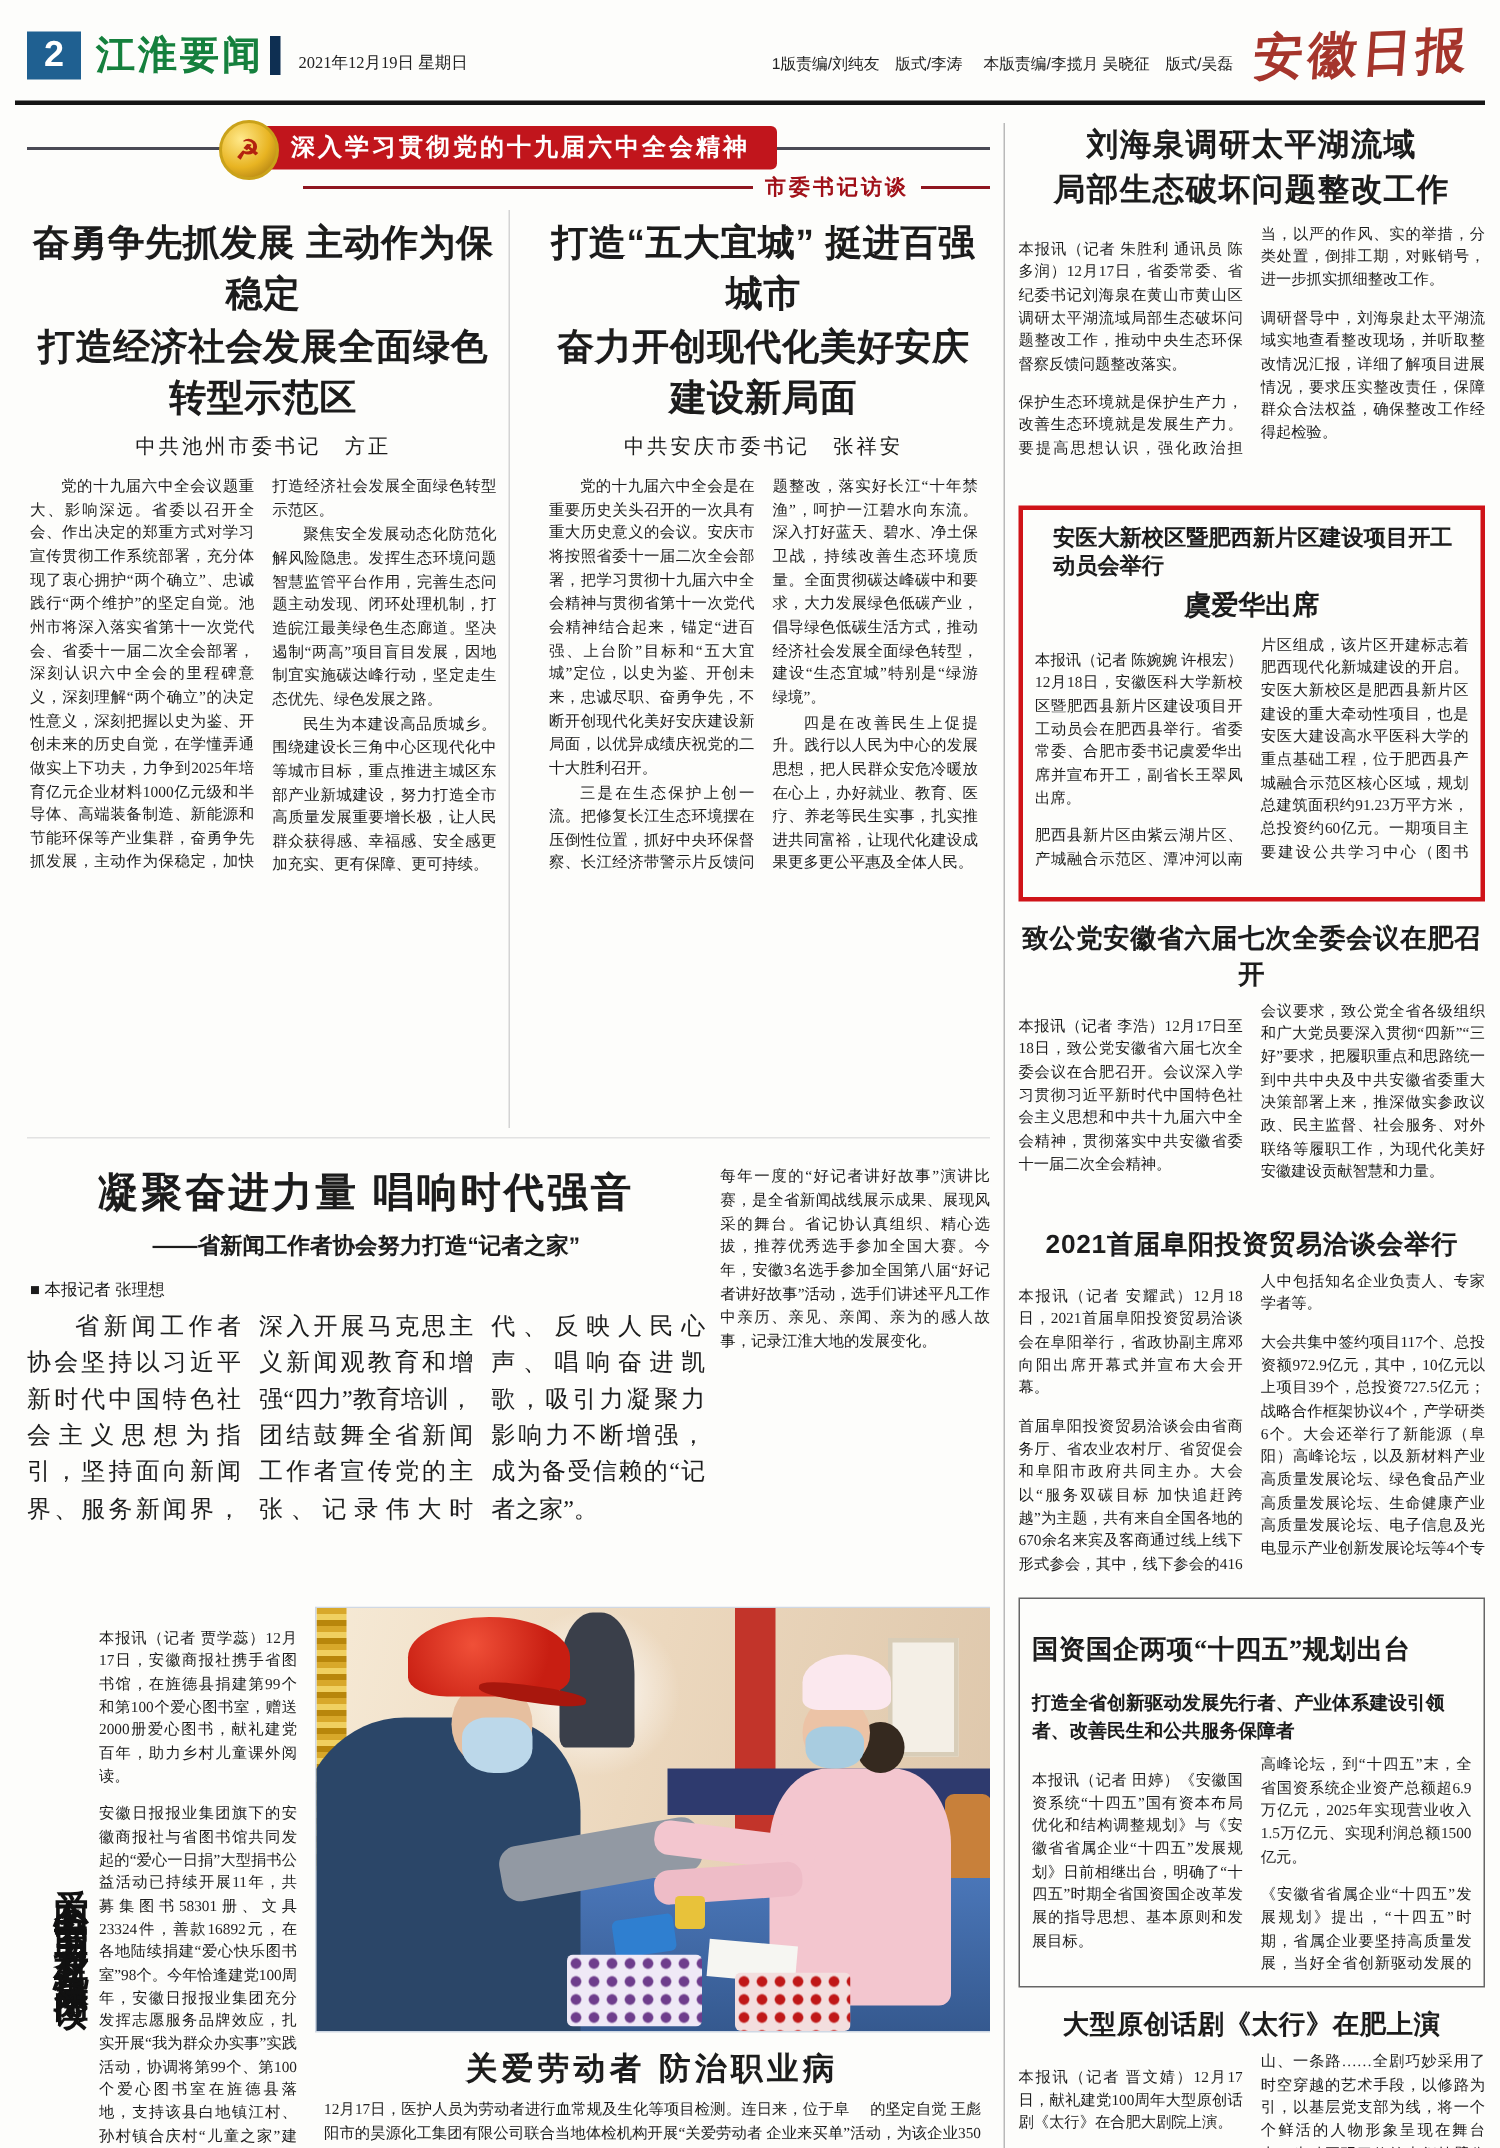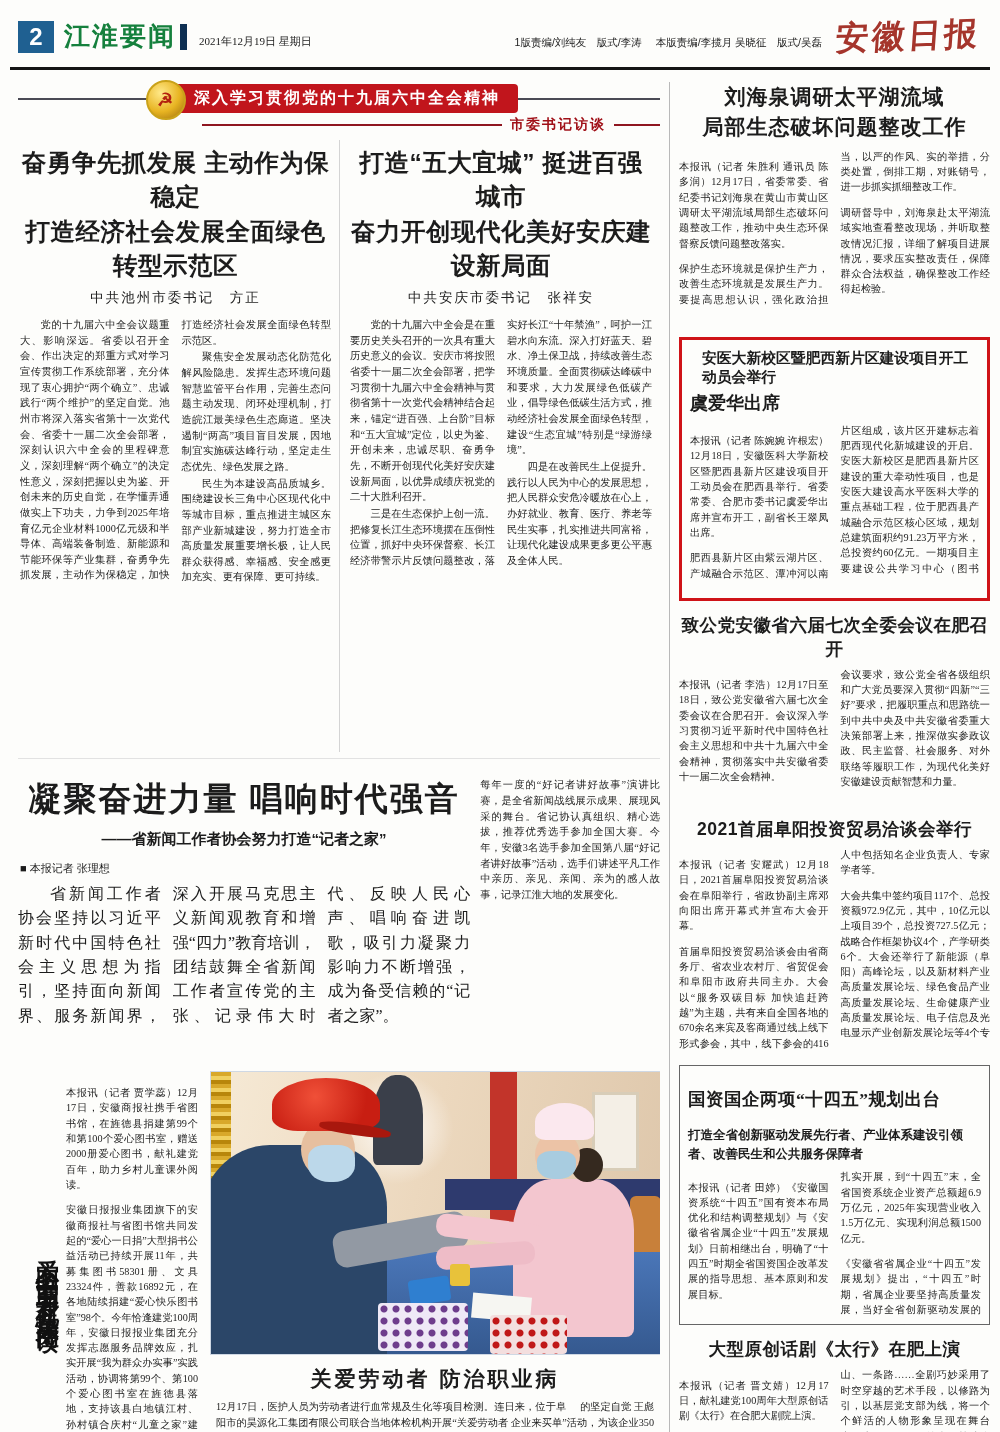--- a/index.html
+++ b/index.html
@@ -32,32 +32,32 @@
           background:radial-gradient(circle at 35% 30%,#ffe98a,#e8b422 55%,#9c6d0c);
           border:2px solid #caa21a;display:flex;align-items:center;justify-content:center;
           color:#b3220f;font-size:18px;}
   .subtag{display:flex;align-items:center;justify-content:flex-end;margin:3px 0 6px 0;}
   .subtag .l1{width:300px;height:2px;background:#8f1620;margin-right:8px;}
   .subtag .l2{width:46px;height:2px;background:#8f1620;margin-left:8px;}
   .subtag span{color:#a01018;font-family:"Liberation Sans",sans-serif;font-weight:bold;font-size:14px;letter-spacing:2px;}
   
   .twins{display:flex;height:612px;overflow:hidden;}
   .twin{width:50%;padding:4px 8px 0 2px;box-sizing:border-box;}
-  .twin + .twin{border-left:1px solid #d4d4d4;padding-left:10px;}
+  .twin + .twin{border-left:1px solid #d4d4d4;padding-left:26px;}
   .twin h2{font-family:"Liberation Sans",sans-serif;font-weight:900;font-size:24.5px;line-height:1.4;
            text-align:center;margin:2px 0 6px 0;letter-spacing:0.5px;}
   .byline{text-align:center;font-size:13.5px;margin:2px 0 10px 0;letter-spacing:2px;}
   .cols2{column-count:2;column-gap:12px;font-size:10.3px;line-height:1.52;text-align:justify;overflow:hidden;}
   .cols2 p,.cols1 p,.cols3 p{margin:0 0 1px 0;text-indent:2em;}
   .twin .cols2{height:452px;}
   
   .ningju{display:flex;height:300px;overflow:hidden;border-top:1px solid #e2e2e2;margin-top:6px;padding-top:8px;}
   .ningju-main{width:72%;padding-right:10px;box-sizing:border-box;}
   .ningju-side{width:28%;font-size:10.3px;line-height:1.52;text-align:justify;overflow:hidden;}
-  .ningju h2{font-family:"Liberation Sans",sans-serif;font-weight:900;font-size:33px;text-align:center;
+  .ningju h2{font-family:"Liberation Sans",sans-serif;font-weight:900;font-size:27px;text-align:center;
              margin:10px 0 8px 0;letter-spacing:2px;}
   .ningju .sub{font-family:"Liberation Sans",sans-serif;font-weight:bold;font-size:15px;text-align:center;margin:0 0 12px 0;}
   .ningju .by{font-size:11px;font-family:"Liberation Sans",sans-serif;margin:0 0 6px 2px;}
   .cols3{column-count:3;column-gap:12px;font-size:16px;line-height:1.52;text-align:justify;height:170px;overflow:hidden;}
   
   .bottomleft{display:flex;height:408px;overflow:hidden;margin-top:4px;}
   .vhead{writing-mode:vertical-rl;text-orientation:upright;font-family:"Liberation Sans",sans-serif;
          font-weight:900;font-size:23px;letter-spacing:5px;width:46px;text-align:center;color:#111;padding-top:6px;}
   .aixin-col{width:132px;font-size:10.2px;line-height:1.5;text-align:justify;overflow:hidden;padding:4px 8px 0 2px;}
   .photo-wrap{flex:1;padding-left:4px;}
@@ -68,21 +68,21 @@
              margin:10px 0 6px 0;letter-spacing:3px;}
   .cap-text{font-size:10.2px;line-height:1.55;text-align:justify;padding:0 6px;}
   .cap-text .credit{float:right;margin-left:14px;}
   
   .r-art{margin:0 0 10px 0;}
   .r-art h2{font-family:"Liberation Sans",sans-serif;font-weight:900;text-align:center;margin:6px 0;}
   .h-liu{font-size:21px;line-height:1.45;letter-spacing:1px;}
   .h-std{font-size:17.5px;letter-spacing:0.5px;}
   .redbox{border:3px solid #cf1318;padding:7px 8px;margin:4px 0 12px 0;}
   .redbox h2{font-size:14.8px;margin:2px 0 4px 12px;}
-  .redbox .sub2{font-family:"Liberation Sans",sans-serif;font-weight:900;font-size:18px;margin:0 0 8px 0;}
+  .redbox .sub2{font-family:"Liberation Sans",sans-serif;font-weight:900;font-size:18px;text-align:center;margin:0 0 8px 0;}
   .graybox{border:1px solid #666;padding:7px 8px;margin:2px 0 12px 0;}
   .graybox .sub3{font-family:"Liberation Sans",sans-serif;font-weight:bold;font-size:12.5px;line-height:1.5;margin:0 0 6px 0;}
   .rb{column-count:2;column-gap:12px;font-size:10.2px;line-height:1.5;text-align:justify;overflow:hidden;}
   .rb-liu{height:178px;} .rb-anyi{height:168px;} .rb-zhi{height:140px;}
   .rb-fy{height:208px;} .rb-gz{height:148px;} .rb-hj{height:126px;}
 </style>
 </head>
 <body>
 
 <div class="sheet">
@@ -242,21 +242,21 @@
             <p>首届阜阳投资贸易洽谈会由省商务厅、省农业农村厅、省贸促会和阜阳市政府共同主办。大会以“服务双碳目标 加快追赶跨越”为主题，共有来自全国各地的670余名来宾及客商通过线上线下形式参会，其中，线下参会的416人中包括知名企业负责人、专家学者等。</p>
             <p>大会共集中签约项目117个、总投资额972.9亿元，其中，10亿元以上项目39个，总投资727.5亿元；战略合作框架协议4个，产学研类6个。大会还举行了新能源（阜阳）高峰论坛，以及新材料产业高质量发展论坛、绿色食品产业高质量发展论坛、生命健康产业高质量发展论坛、电子信息及光电显示产业创新发展论坛等4个专题论坛，院士、知名专家学者、头部企业负责人等围绕主题进行交流，并为阜阳相关产业把脉献策。</p>
           </div>
       </div>
 
       <div class="graybox">
         <h2 class="h-std">国资国企两项“十四五”规划出台</h2>
         <div class="sub3">打造全省创新驱动发展先行者、产业体系建设引领者、改善民生和公共服务保障者</div>
         <div class="rb rb-gz">
             <p>本报讯（记者 田婷）《安徽国资系统“十四五”国有资本布局优化和结构调整规划》与《安徽省省属企业“十四五”发展规划》日前相继出台，明确了“十四五”时期全省国资国企改革发展的指导思想、基本原则和发展目标。</p>
-            <p>扎实开展，到“十四五”末，全省国资系统企业资产总额超6.9万亿元，2025年实现营业收入1.5万亿元、实现利润总额1500亿元。</p>
+            <p>高峰论坛，到“十四五”末，全省国资系统企业资产总额超6.9万亿元，2025年实现营业收入1.5万亿元、实现利润总额1500亿元。</p>
             <p>《安徽省省属企业“十四五”发展规划》提出，“十四五”时期，省属企业要坚持高质量发展，当好全省创新驱动发展的先行者、产业体系建设的引领者、改善民生和公共服务的保障者，企业竞争力、创新力、控制力、影响力、抗风险能力明显增强，国有经济布局结构持续优化，现代企业制度更加成熟定型，为现代化美好安徽建设作出更大贡献。</p>
           </div>
       </div>
 
       <div class="r-art">
         <h2 class="h-std">大型原创话剧《太行》在肥上演</h2>
         <div class="rb rb-hj">
             <p>本报讯（记者 晋文婧）12月17日，献礼建党100周年大型原创话剧《太行》在合肥大剧院上演。</p>
             <p>话剧《太行》取材于上世纪60年代太行山人民修筑挂壁公路的感人故事。30年，两代人、一座山、一条路……全剧巧妙采用了时空穿越的艺术手段，以修路为引，以基层党支部为线，将一个个鲜活的人物形象呈现在舞台上，生动再现了修筑太行挂壁公路那段艰苦卓绝的岁月，表达了“不怕牺牲、百折不挠、万众一心、英勇奋斗”的太行精神。</p>
           </div>

